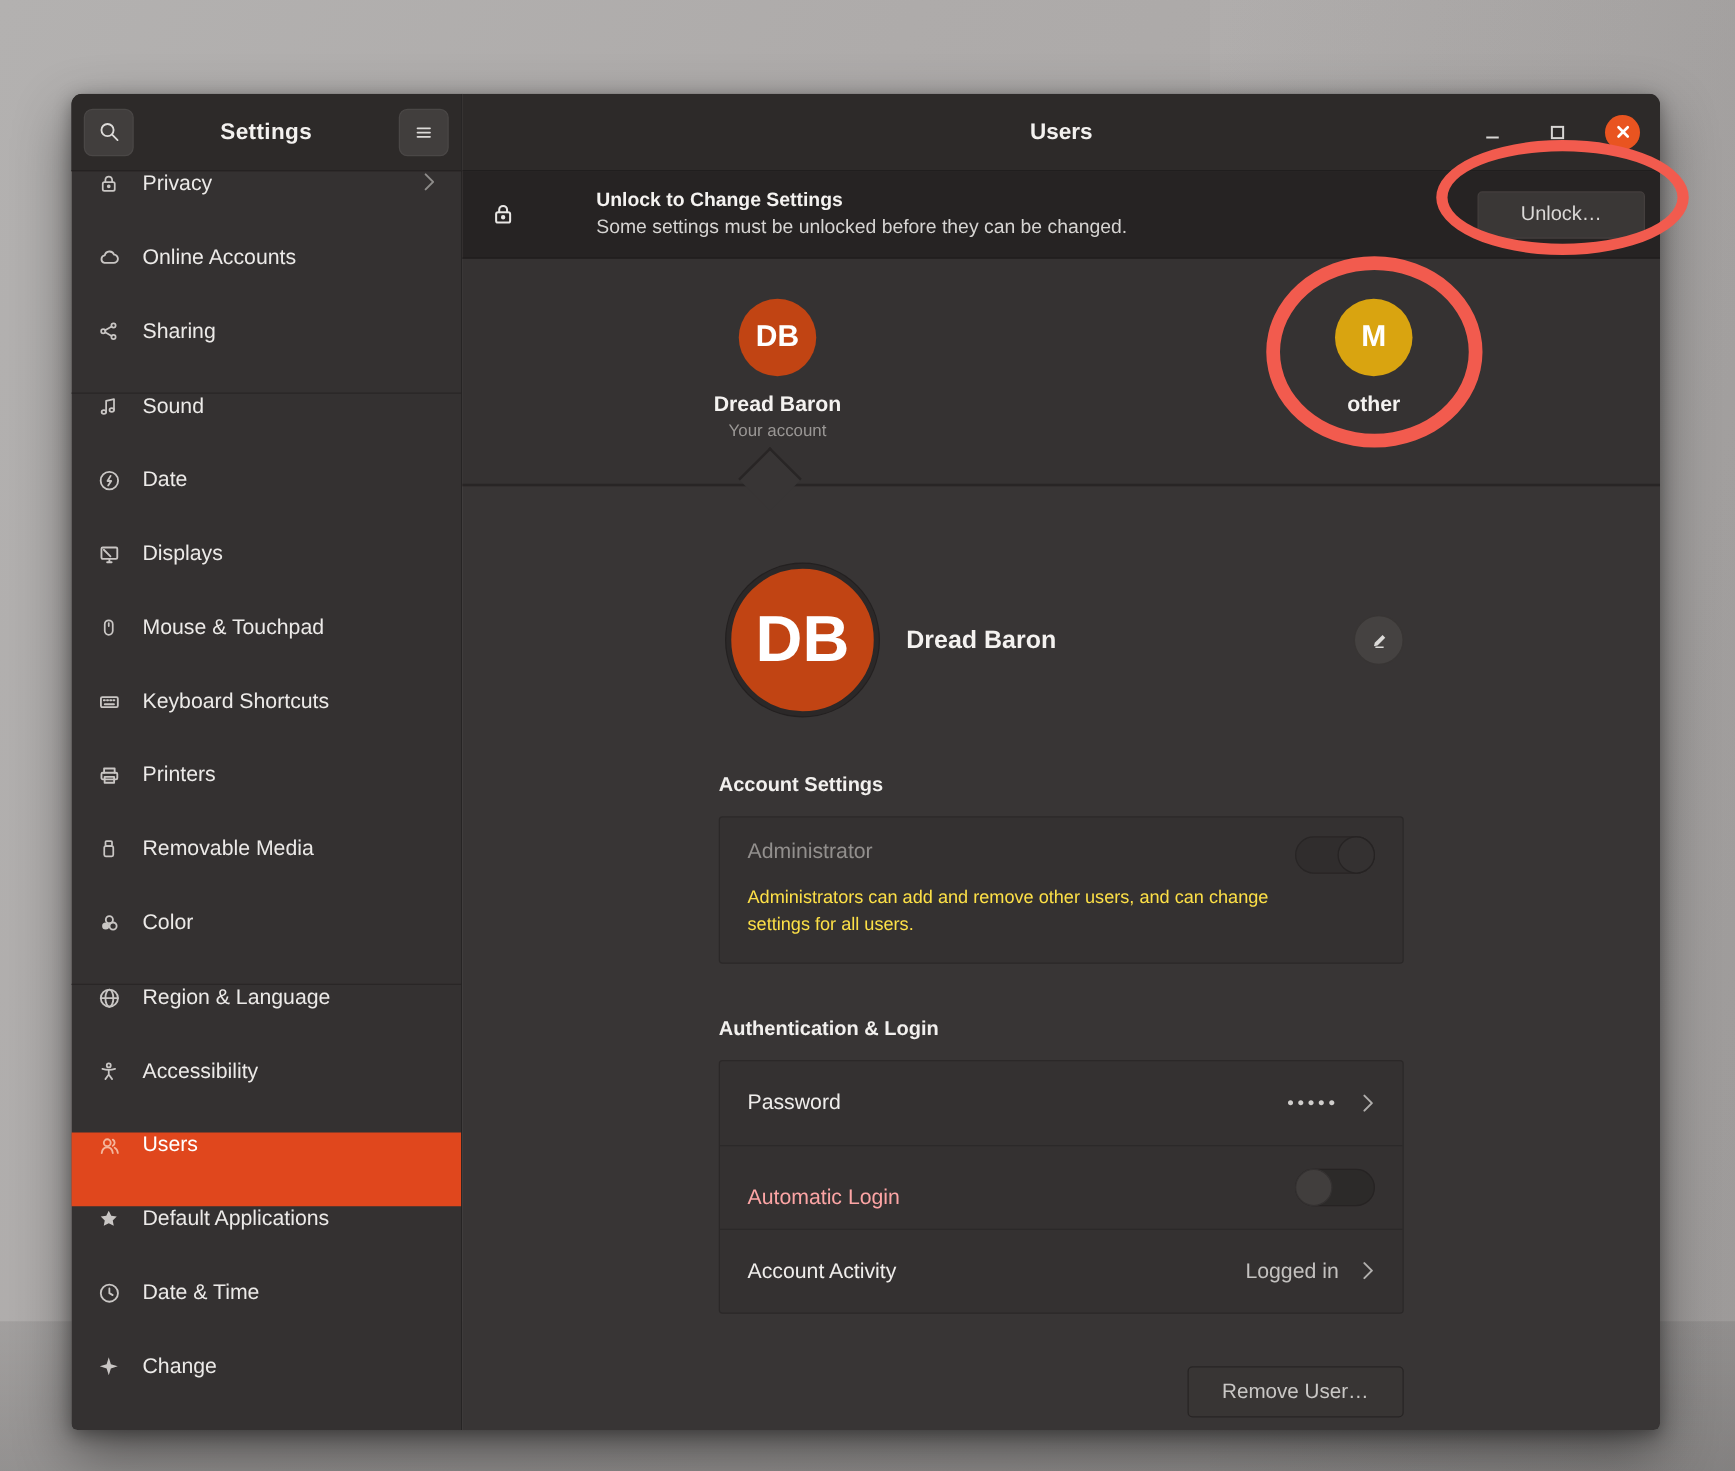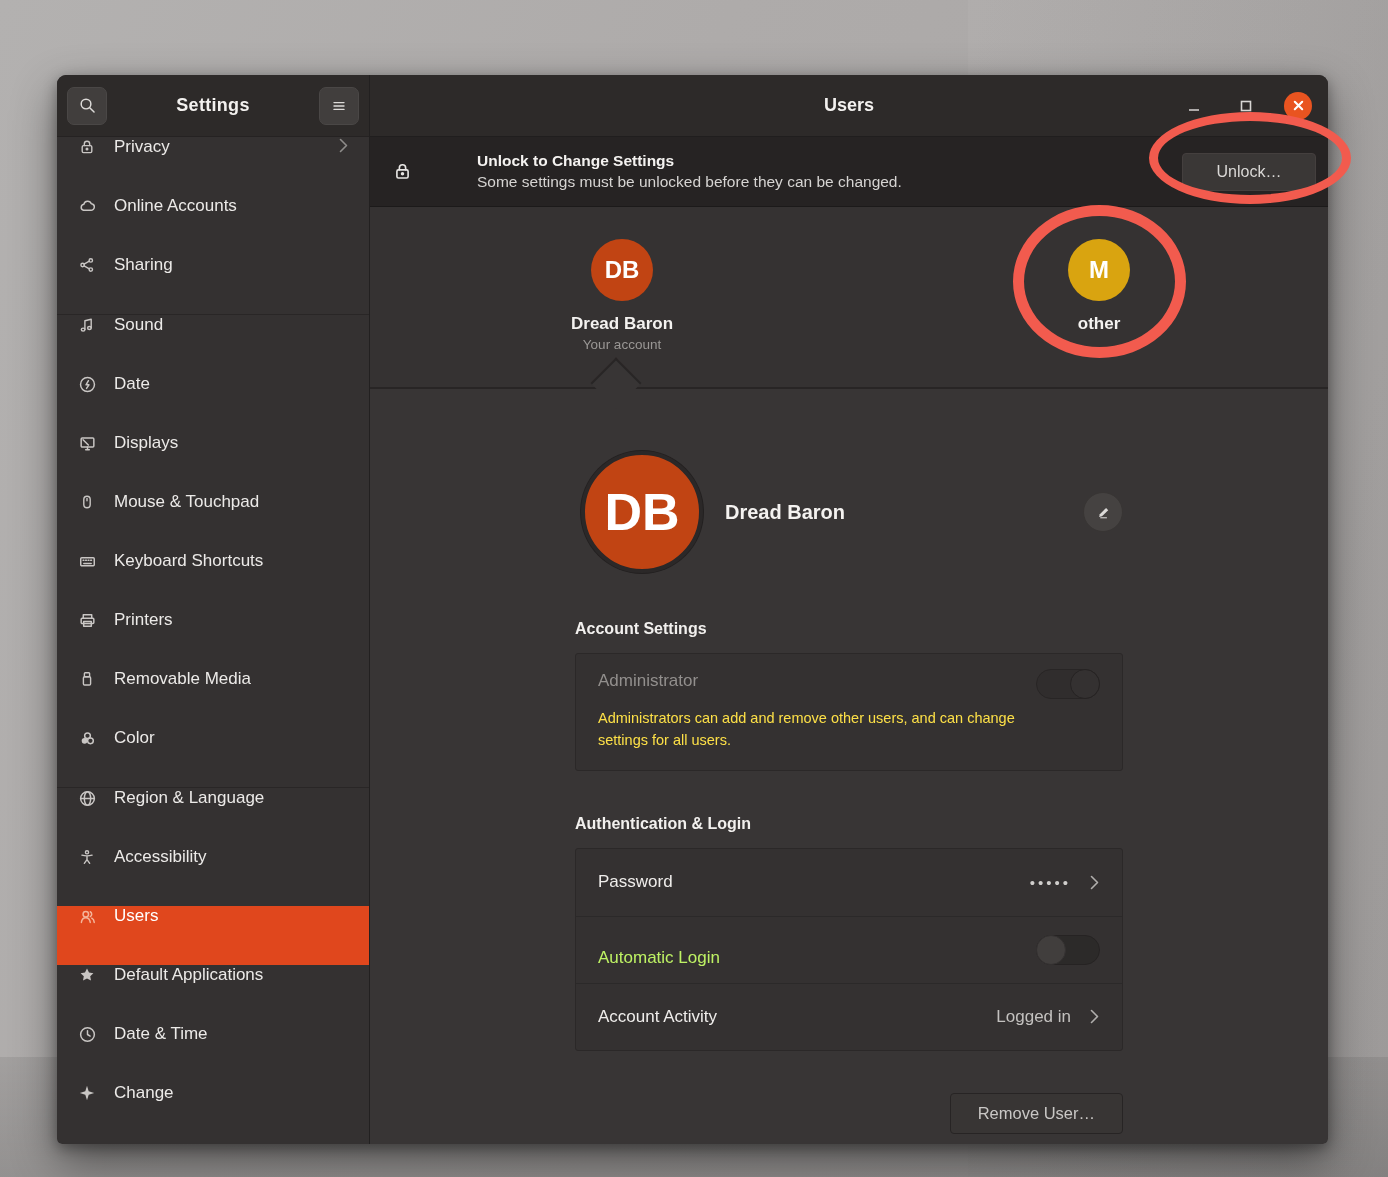--- a/index.html
+++ b/index.html
@@ -124,21 +124,21 @@
   .toggle .knob { position:absolute; top:0; width:30px; height:30px; border-radius:50%; }
   .toggle.disabled-on { background:#302d2d; border:1px solid #282525; }
   .toggle.disabled-on .knob { right:-1px; top:-1px; background:#343131; border:1px solid #262323; }
   .toggle.off { background:#2c2a29; border:1px solid #262323; }
   .toggle.off .knob { left:-1px; top:-1px; background:#413e3d; border:1px solid #343131; }
 
   .auth-box { display:flex; flex-direction:column; }
   .auth-row { height:67px; display:flex; align-items:center; padding:0 22px; }
   .auth-row + .auth-row { border-top:1px solid #2b2929; }
   .row-label { font-size:17px; color:#efedeb; }
-  .row-label.dim { color:#bef264;margin-top:16px; }
+  .row-label.dim { color:#fca5a5;margin-top:16px; }
   .row-right { margin-left:auto; display:flex; align-items:center; gap:18px; }
   .pw-dots { font-size:15px; letter-spacing:3px; color:#d0cecc; }
   .row-value { font-size:17px; color:#c3c1bf; }
   .row-chevron { color:#b0aeac; display:flex; }
 
   .remove-btn {
     margin-top:42px; margin-left:auto; padding:10px 27px;
     background:#383534; border:1px solid #272424; border-radius:4px;
     color:#c9c7c5; font-size:16.5px; cursor:pointer; font-family:inherit;
   }

